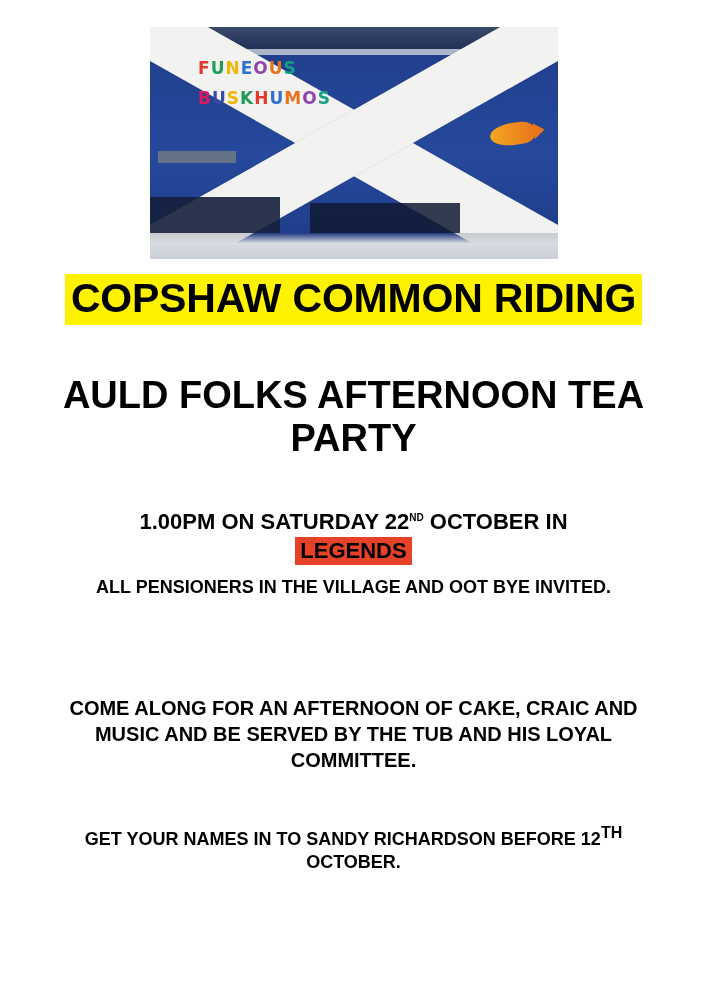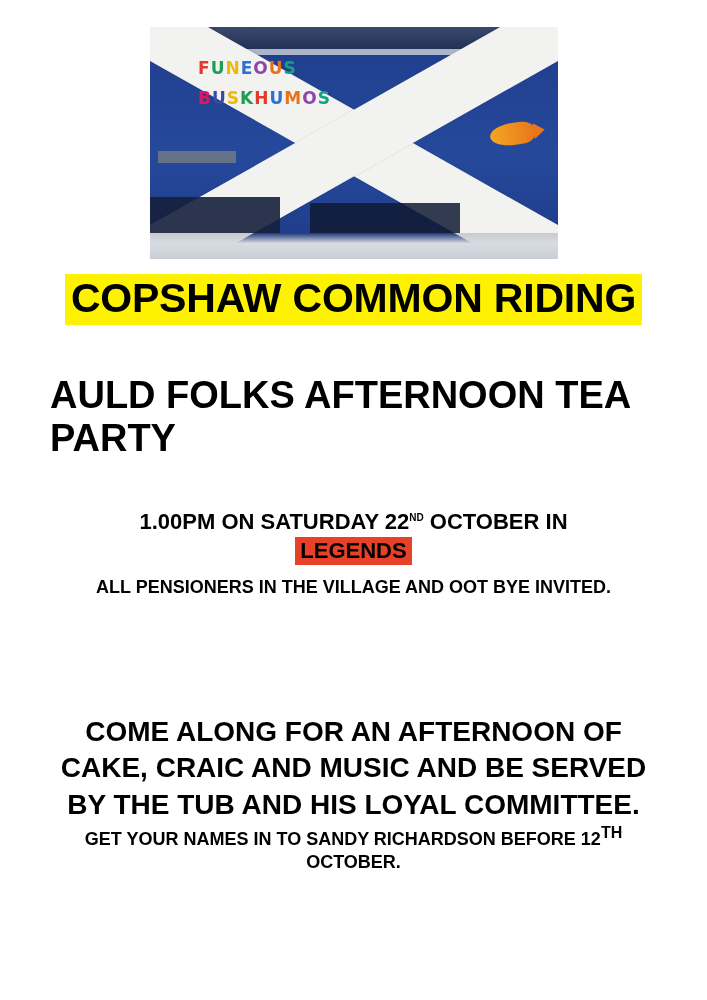--- a/index.html
+++ b/index.html
@@ -154,20 +154,21 @@
     padding: 2px 6px 4px 6px;
     display: inline-block;
     line-height: 1.1;
   }
 
   .headline {
     position: absolute;
     left: 50px;
     top: 374px;
     width: 607px;
+    text-align: center;
     font-size: 38px;
     font-weight: bold;
     line-height: 1.12;
   }
 
   .when {
     position: absolute;
     left: 50px;
     top: 508px;
     width: 607px;
@@ -186,21 +187,21 @@
 
   .para {
     position: absolute;
     left: 40px;
     width: 627px;
     text-align: center;
     font-weight: bold;
     line-height: 1.3;
   }
   .p-invite { top: 576px; font-size: 18px; }
-  .p-come   { top: 714px; font-size: 28px; }
+  .p-come   { top: 695px; font-size: 20px; }
   .p-names  { top: 823px; font-size: 18px; }
   .p-names sup { font-size: 16px; }
 
   .footer {
     position: absolute;
     left: 40px;
     top: 898px;
     width: 627px;
     text-align: center;
   }

